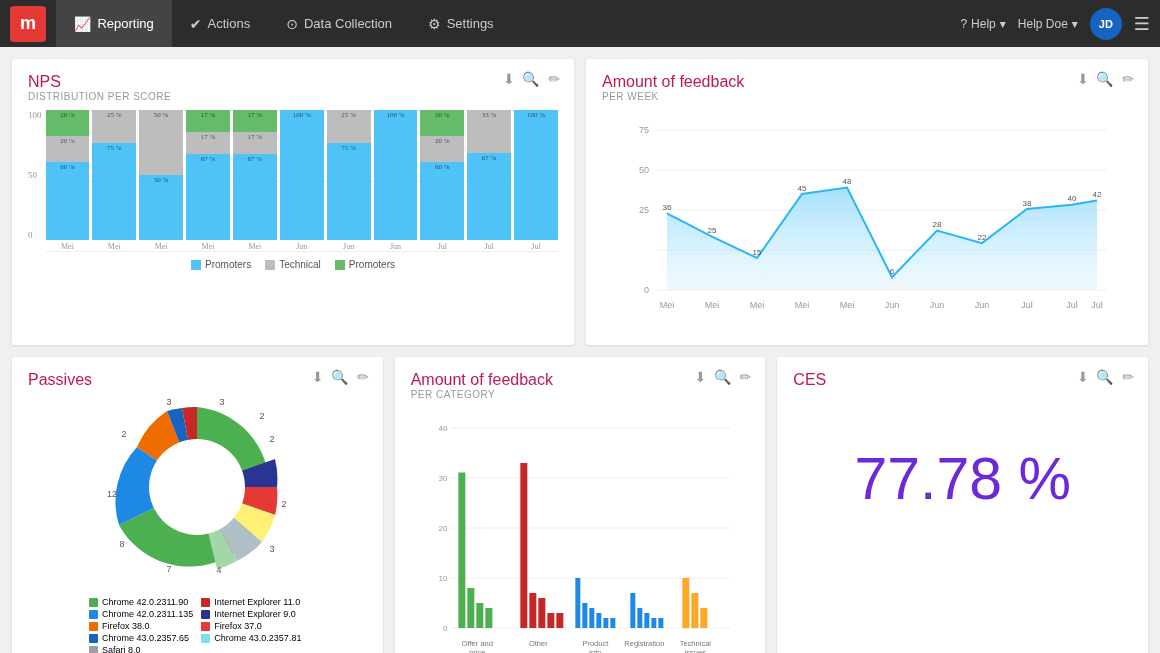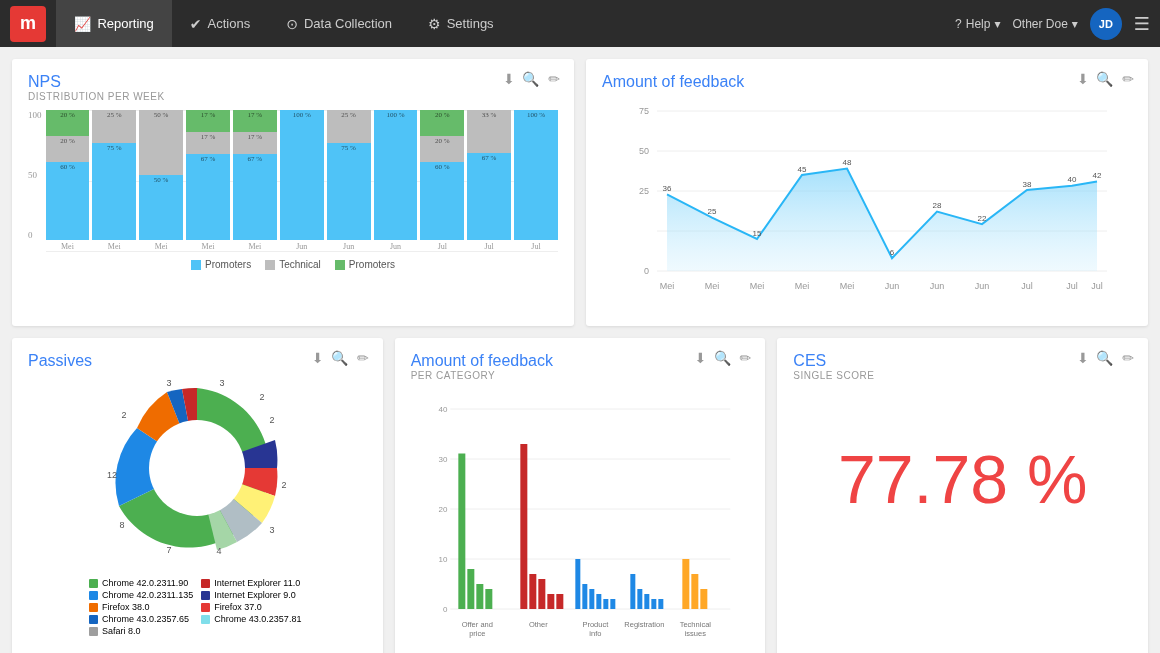--- a/index.html
+++ b/index.html
@@ -74,21 +74,21 @@
     .panel {
       background: #fff;
       border-radius: 3px;
       padding: 14px 16px 12px;
       position: relative;
       box-shadow: 0 1px 3px rgba(0,0,0,0.1);
     }
     .panel-title {
       font-size: 16px;
       font-weight: 400;
-      color: #3b82f6;
+      color: #be185d;
     }
     .panel-subtitle {
       font-size: 10px;
       color: #999;
       letter-spacing: 0.5px;
       margin-bottom: 8px;
     }
     .panel-actions {
       position: absolute;
       top: 12px;
@@ -129,23 +129,23 @@
     .donut-legend { display: grid; grid-template-columns: 1fr 1fr; gap: 2px 8px; margin-top: 20px; font-size: 9px; }
     .donut-legend-item { display: flex; align-items: center; gap: 4px; }
     .donut-dot { width: 9px; height: 9px; border-radius: 1px; flex-shrink: 0; }
 
     
     .ces-score {
       display: flex;
       align-items: center;
       justify-content: center;
       height: 180px;
-      font-size: 68px;
+      font-size: 59px;
       font-weight: 300;
-      color: #ef4444;
+      color: #6d28d9;
     }
   </style>
 </head>
 <body>
 
 <nav class="navbar">
   <div class="navbar-brand">m</div>
   <div class="nav-items">
     <div class="nav-item active">
       <span style="font-size:14px;">📈</span>
@@ -164,33 +164,33 @@
       <span>Settings</span>
     </div>
   </div>
   <div class="nav-right">
     <div class="nav-help">
       <span>?</span>
       <span>Help</span>
       <span>▾</span>
     </div>
     <div class="nav-user">
-      <span>Other Doe</span>
+      <span>Help Doe</span>
       <span>▾</span>
     </div>
     <div class="nav-avatar">JD</div>
     <div class="nav-menu-icon">☰</div>
   </div>
 </nav>
 
 <div class="dashboard">
 
   <div class="panel">
     <div class="panel-title">NPS</div>
-    <div class="panel-subtitle">DISTRIBUTION PER WEEK</div>
+    <div class="panel-subtitle">DISTRIBUTION PER SCORE</div>
     <div class="panel-actions">
       <span>⬇</span>
       <span>🔍</span>
       <span>✏</span>
     </div>
     <div style="display:flex; align-items:flex-start;font-family:Liberation Serif, serif;">
       <div class="y-labels">
         <span>100</span>
         <span>50</span>
         <span>0</span>
@@ -318,20 +318,21 @@
       </div>
       <div class="legend-item">
         <div class="legend-dot" style="background:#66bb6a;"></div>
         <span>Promoters</span>
       </div>
     </div>
   </div>
 
   <div class="panel">
     <div class="panel-title">Amount of feedback</div>
+    <div class="panel-subtitle">PER WEEK</div>
     <div class="panel-actions">
       <span>⬇</span>
       <span>🔍</span>
       <span>✏</span>
     </div>
     <svg id="feedback-line-chart" width="100%" height="220" viewBox="0 0 500 220">
 
       <line x1="40" y1="20" x2="490" y2="20" stroke="#eee" stroke-width="1"></line>
       <line x1="40" y1="60" x2="490" y2="60" stroke="#eee" stroke-width="1"></line>
       <line x1="40" y1="100" x2="490" y2="100" stroke="#eee" stroke-width="1"></line>
@@ -522,21 +523,20 @@
         <rect x="271" y="185" width="7" height="35" fill="#ffa726"></rect>
         <rect x="280" y="200" width="7" height="20" fill="#ffa726"></rect>
         <text x="275" y="238" text-anchor="middle" font-size="7.5" fill="#777">Technical</text>
         <text x="275" y="247" text-anchor="middle" font-size="7.5" fill="#777">issues</text>
       </svg>
       
     </div>
 
     <div class="panel">
       <div class="panel-title">CES</div>
-      <div class="panel-subtitle">SINGLE SCORE</div>
       <div class="panel-actions">
         <span>⬇</span>
         <span>🔍</span>
         <span>✏</span>
       </div>
       <div class="ces-score">77.78 %</div>
     </div>
 
   </div>
 </div>

